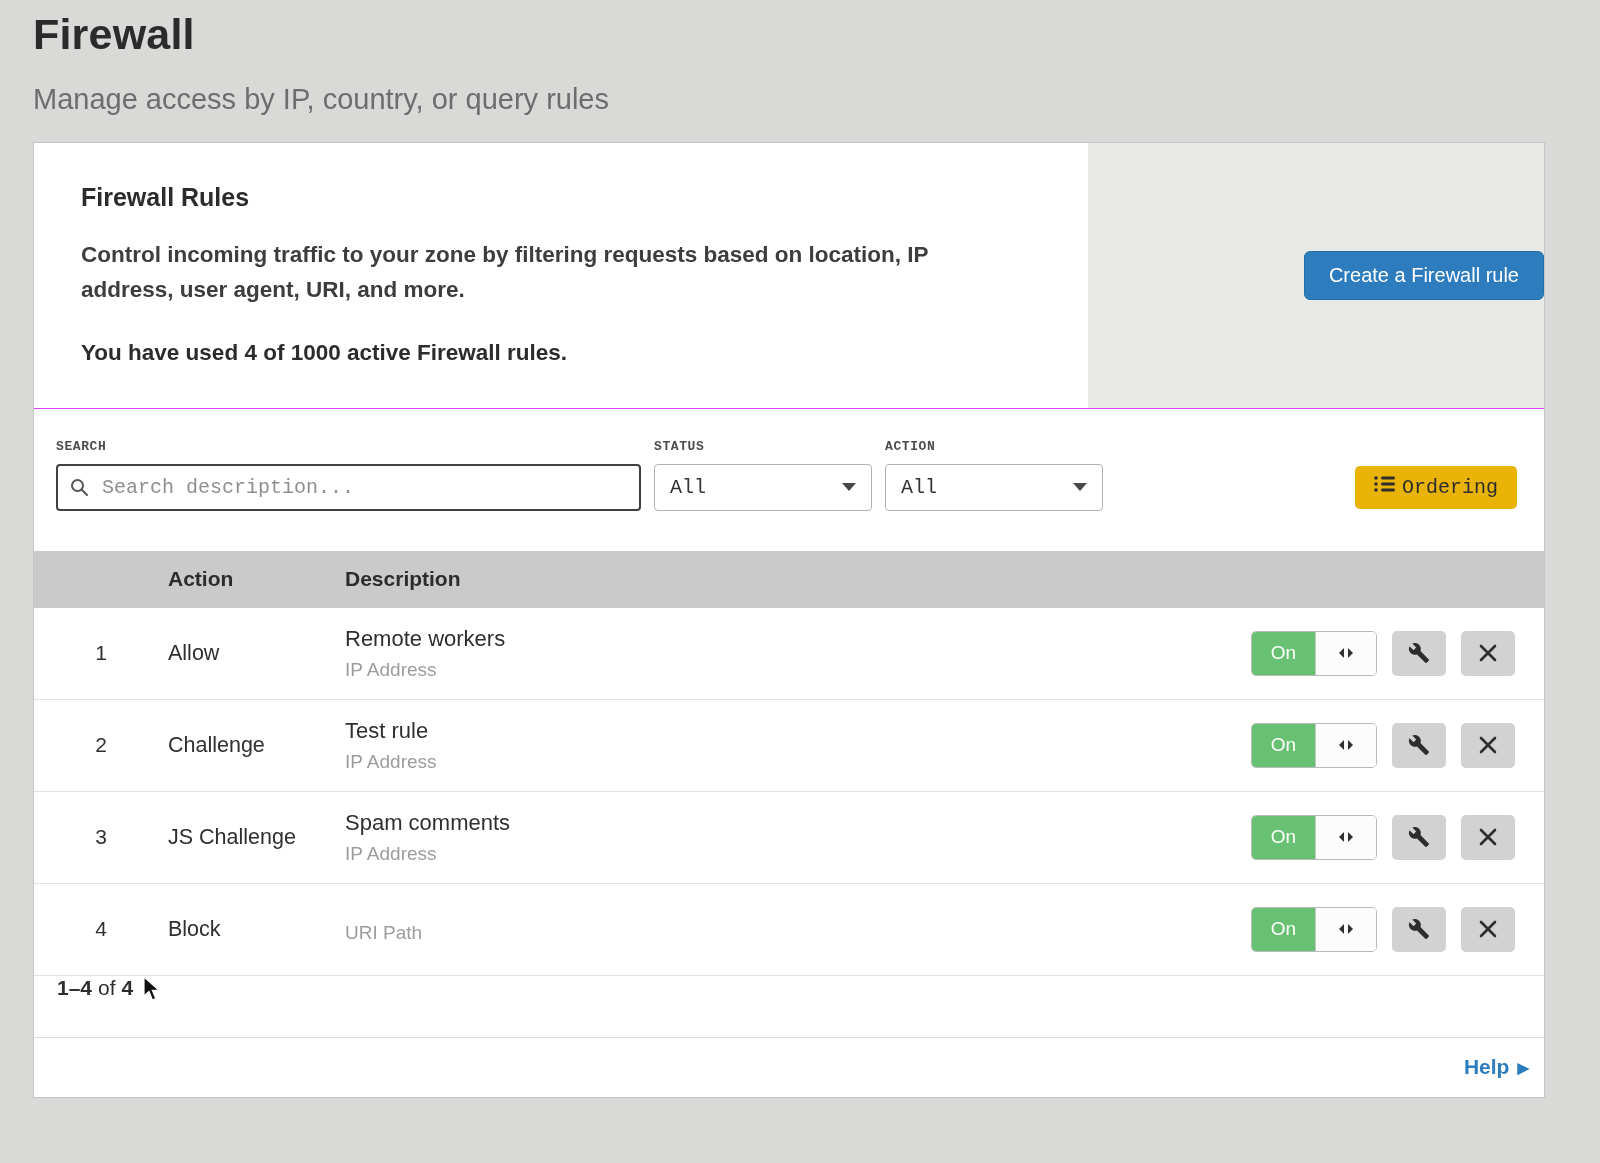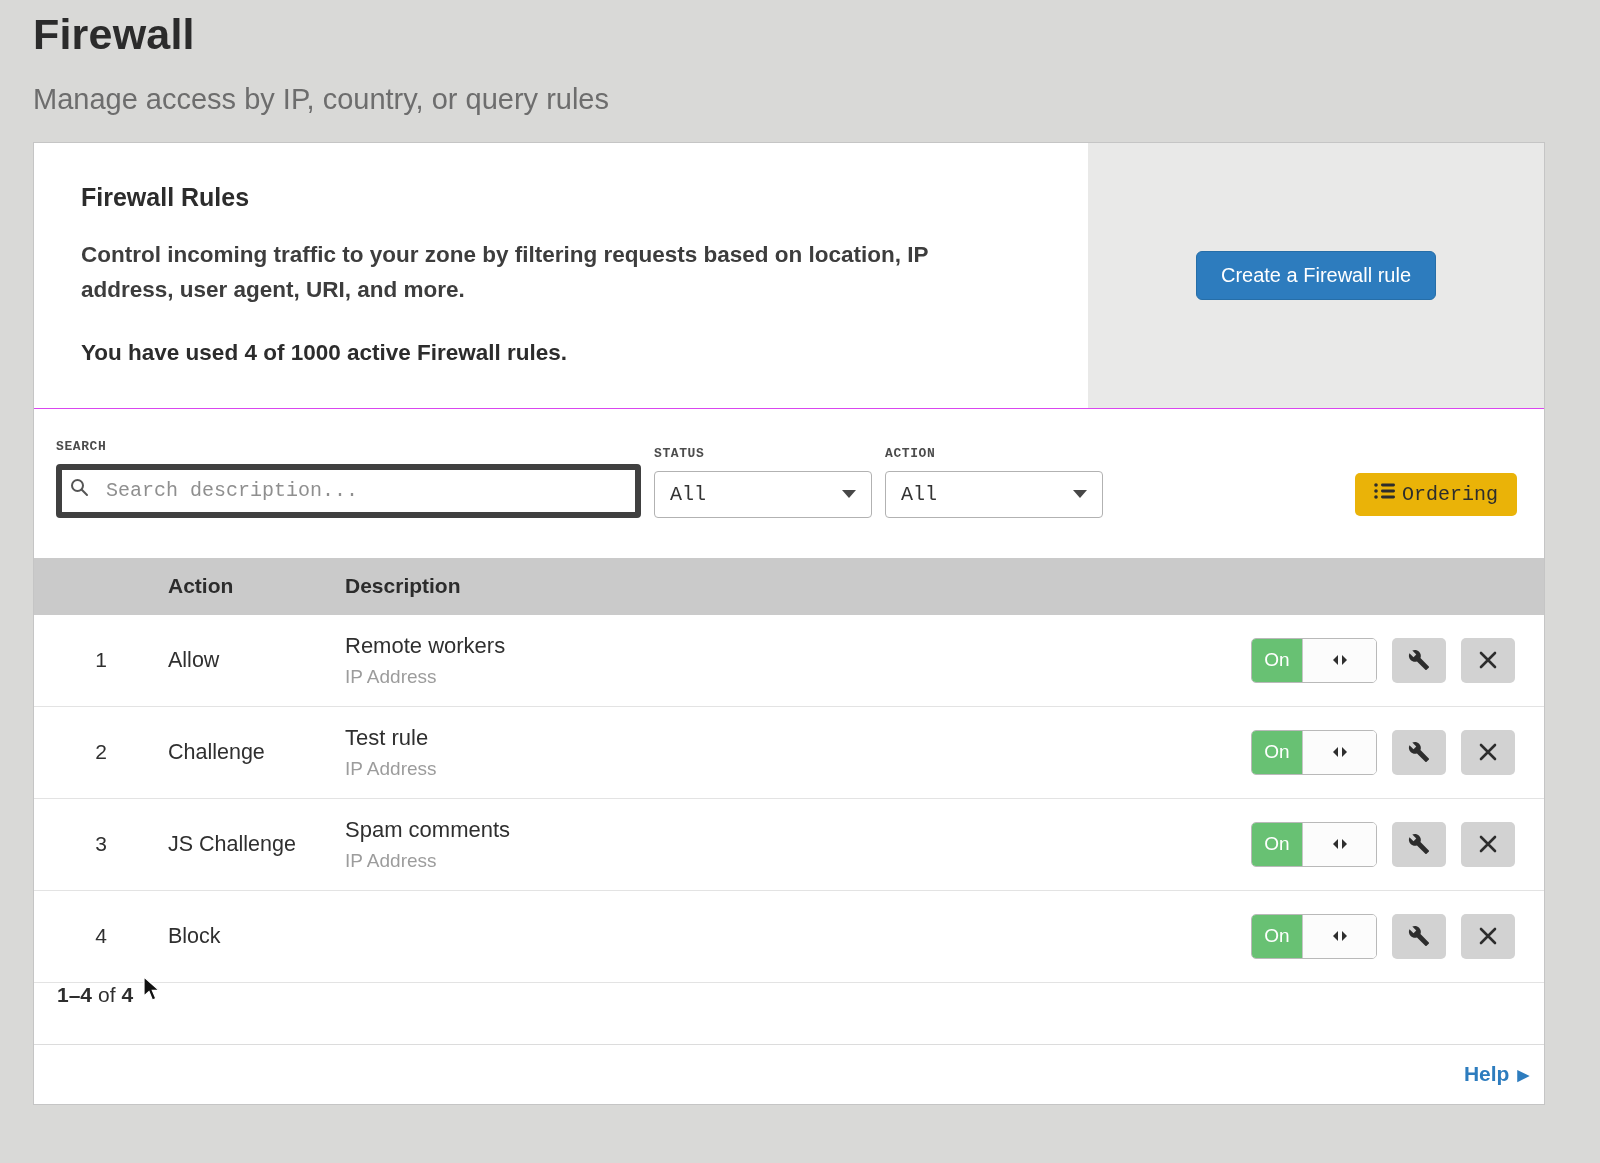--- a/index.html
+++ b/index.html
@@ -18,49 +18,49 @@
 }
 .page-header{padding:10px 0 0 33px;}
 h1{margin:0;font-size:43px;font-weight:600;color:#2b2b2b;letter-spacing:.2px;}
 .subtitle{margin-top:24px;font-size:29px;color:#6d6d6d;}
 .card{margin:26px 55px 0 33px;background:#fff;border:1px solid #c5c5c5;}
 .card-top{display:flex;border-bottom:1px solid #d946ef;}
 .card-top-left{flex:1;padding:40px 40px 42px 47px;}
 .card-top-left h2{margin:0 0 26px;font-size:25px;font-weight:700;color:#2c2c2c;}
 .card-desc{margin:0;font-size:22.5px;line-height:1.55;color:#3d3d3d;max-width:945px;font-weight:bold;}
 .card-usage{margin:32px 0 0;font-size:22.5px;font-weight:700;color:#2c2c2c;}
-.card-top-right{width:456px;background:#e9e9e8;display:flex;align-items:center;justify-content:center;}
+.card-top-right{width:456px;background:#e9e9e8;display:flex;align-items:center;justify-content:flex-end;}
 .create-btn{background:var(--accent-blue);color:#fff;border:1px solid #266ea8;border-radius:6px;
   font-size:20px;font-weight:500;padding:12px 24px;font-family:inherit;cursor:pointer;}
 .filters{display:flex;align-items:flex-end;padding:30px 27px 40px 22px;font-family:Liberation Mono, monospace;}
 .filter-group{margin-right:13px;}
 .filter-label{display:block;font-size:13px;font-weight:700;letter-spacing:.6px;color:#4c4c4c;margin-bottom:10px;}
 .search-group{width:585px;}
 .search-box{position:relative;}
-.search-box input{width:100%;height:54px;border:6px solid #404040;border-radius:4px;
+.search-box input{width:100%;height:47px;border:2px solid #404040;border-radius:4px;
   padding:0 14px 0 44px;font-size:20px;font-family:inherit;color:#333;background:#fff;outline:none;}
 .search-box input::placeholder{color:#8f8f8f;}
 .search-icon{position:absolute;left:13px;top:13px;}
 .select{width:218px;height:47px;border:1px solid #b2b2b2;border-radius:4px;background:#fff;
   display:flex;align-items:center;justify-content:space-between;padding:0 15px;font-size:20px;color:#333;cursor:pointer;}
 .chevron{width:0;height:0;border-left:7px solid transparent;border-right:7px solid transparent;border-top:8px solid #474747;}
 .ordering-btn{margin-left:auto;height:43px;background:#eab308;border:none;border-radius:5px;
   display:flex;align-items:center;gap:6px;padding:0 19px;font-size:20px;font-weight:500;
   color:#2d2d2d;font-family:inherit;cursor:pointer;margin-bottom:2px;}
 .thead{display:grid;grid-template-columns:134px 177px 1fr;align-items:center;height:57px;
   background:var(--table-header-bg);font-size:21px;font-weight:700;color:#2c2c2c;}
 .row{display:grid;grid-template-columns:134px 177px 1fr auto;align-items:center;height:92px;
   border-bottom:1px solid #e3e3e3;background:#fff;}
 .row-num{text-align:center;font-size:21px;}
 .row-action{font-size:21.5px;}
 .desc-main{font-size:22px;color:#2f2f2f;}
 .desc-sub{font-size:19px;color:#9c9c9c;margin-top:7px;}
 .row-controls{display:flex;align-items:center;gap:15px;padding-right:29px;}
 .toggle{width:126px;height:45px;border:1px solid #b9b9b9;border-radius:5px;display:flex;overflow:hidden;cursor:pointer;background:#fff;}
-.toggle-on{width:50px;background:var(--toggle-green);color:#fff;font-size:19px;display:flex;align-items:center;justify-content:center;}
+.toggle-on{width:63px;background:var(--toggle-green);color:#fff;font-size:19px;display:flex;align-items:center;justify-content:center;}
 .toggle-knob{flex:1;background:#fcfcfc;border-left:1px solid #c6c6c6;display:flex;align-items:center;justify-content:center;}
 .icon-btn{width:54px;height:45px;background:#d2d2d2;border:none;border-radius:5px;
   display:flex;align-items:center;justify-content:center;cursor:pointer;color:#2d2d2d;padding:0;}
 .pagination{height:62px;display:flex;align-items:flex-start;padding-left:23px;font-size:21px;color:#2e2e2e;border-bottom:1px solid #dcdcdc;}
 .pagination span{margin-right:6px;}
 .pg-bold{font-weight:700;}
 .help-row{height:59px;display:flex;align-items:center;justify-content:flex-end;padding-right:15px;}
 .help-link{color:var(--accent-blue);font-size:21px;font-weight:600;text-decoration:none;
   display:flex;align-items:center;gap:8px;cursor:pointer;}
 .help-arrow{font-size:15px;line-height:1;}
@@ -223,20 +223,21 @@
           <path d="M2 2 L16 16 M16 2 L2 16" stroke="#2d2d2d" stroke-width="2.6" stroke-linecap="round" fill="none"></path>
         </svg>
       </button>
     </div>
   </div>
 
   <div class="row">
     <div class="row-num">4</div>
     <div class="row-action">Block</div>
     <div class="row-desc">
+      <div class="desc-sub">URI Path</div>
     </div>
     <div class="row-controls">
       <div class="toggle">
         <div class="toggle-on">On</div>
         <div class="toggle-knob">
           <svg width="16" height="12" viewBox="0 0 16 12" fill="#2f2f2f">
             <path d="M6 1 L1 6 L6 11 Z"></path>
                 <path d="M10 1 L15 6 L10 11 Z"></path>
           </svg>
         </div>

